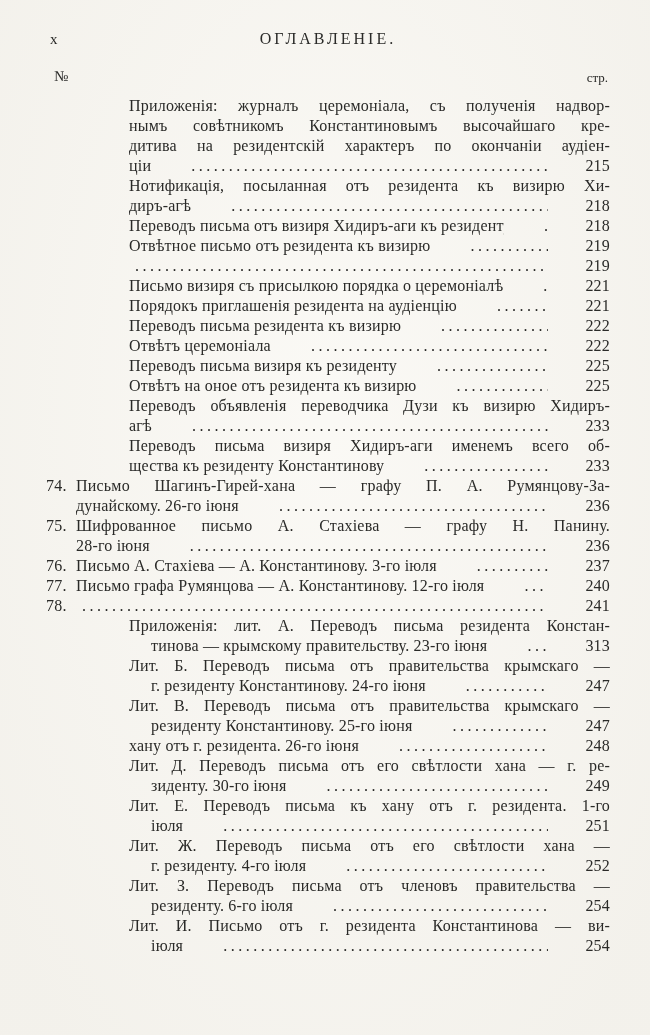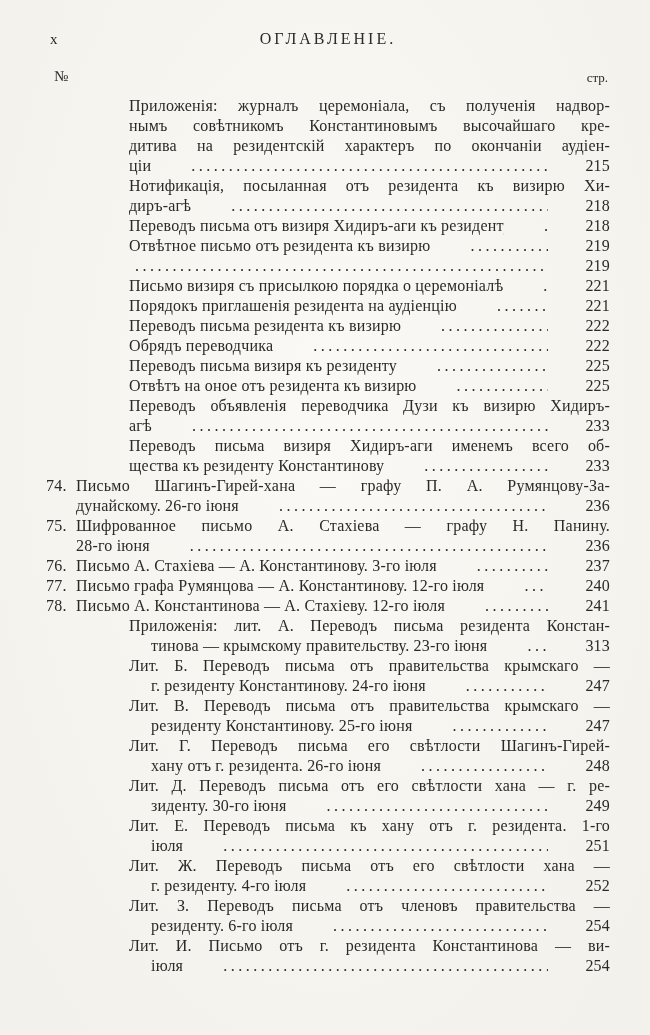--- a/index.html
+++ b/index.html
@@ -133,21 +133,21 @@
             <span class="txt">Переводъ письма резидента къ визирю</span>
             <span class="dots">............................................................................................................................................</span>
             <span class="pg">222</span>
           </div>
         </div>
   </div>
       <div class="entry sub">
 
     <div class="body">
           <div class="line lastline">
-            <span class="txt">Обрядъ переводчика</span>
+            <span class="txt">Отвѣтъ церемоніала</span>
             <span class="dots">............................................................................................................................................</span>
             <span class="pg">222</span>
           </div>
         </div>
   </div>
       <div class="entry sub">
 
     <div class="body">
           <div class="line lastline">
             <span class="txt">Переводъ письма визиря къ резиденту</span>
@@ -227,21 +227,20 @@
             <span class="txt">Письмо графа Румянцова — А. Константинову. 12-го іюля</span>
             <span class="dots">............................................................................................................................................</span>
             <span class="pg">240</span>
           </div>
         </div>
   </div>
       <div class="entry main">
     <span class="num">78.</span>
     <div class="body">
           <div class="line lastline">
-            <span class="txt">Письмо А. Константинова — А. Стахіеву. 12-го іюля</span>
             <span class="dots">............................................................................................................................................</span>
             <span class="pg">241</span>
           </div>
         </div>
   </div>
       <div class="entry sub hang">
 
     <div class="body">
           <div class="line">Приложенія: лит. А. Переводъ письма резидента Констан-</div>
           <div class="line lastline">
@@ -269,21 +268,20 @@
           <div class="line lastline">
             <span class="txt">резиденту Константинову. 25-го іюня</span>
             <span class="dots">............................................................................................................................................</span>
             <span class="pg">247</span>
           </div>
         </div>
   </div>
       <div class="entry sub hang">
 
     <div class="body">
-          <div class="line">Лит. Г. Переводъ письма его свѣтлости Шагинъ-Гирей-</div>
           <div class="line lastline">
             <span class="txt">хану отъ г. резидента. 26-го іюня</span>
             <span class="dots">............................................................................................................................................</span>
             <span class="pg">248</span>
           </div>
         </div>
   </div>
       <div class="entry sub hang">
 
     <div class="body">

